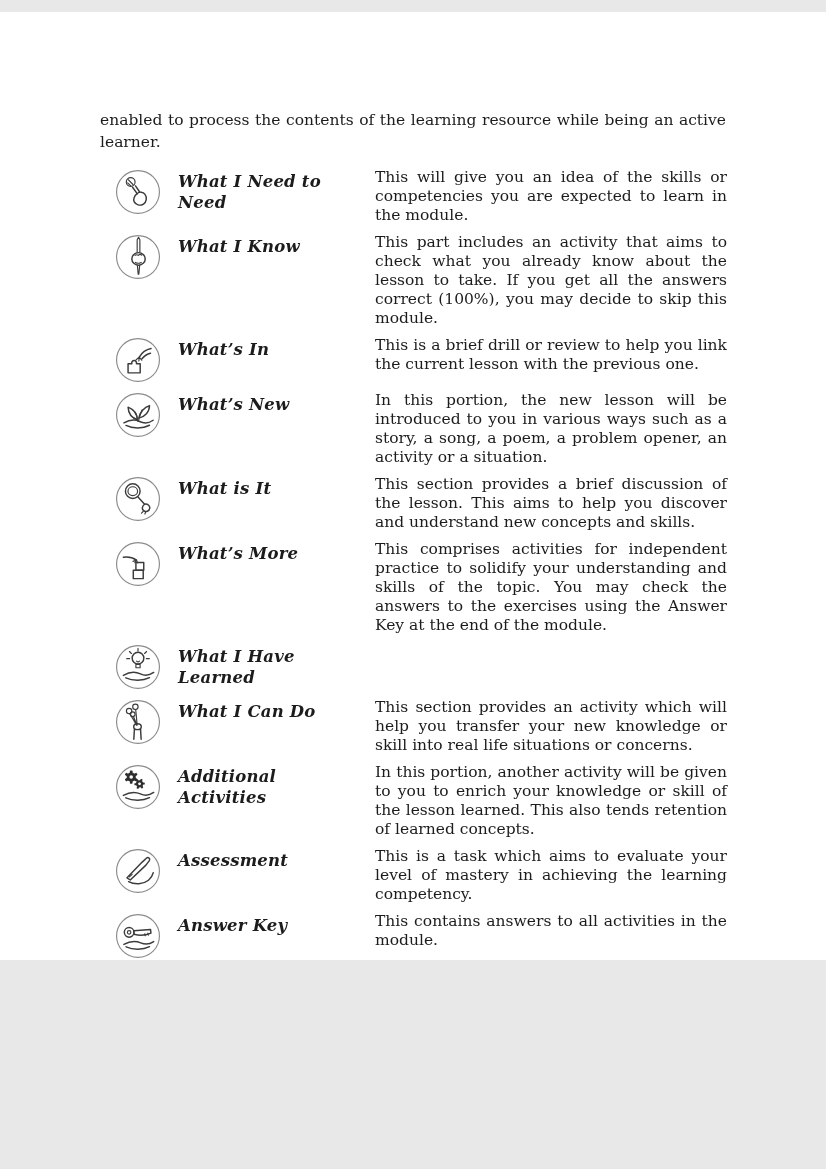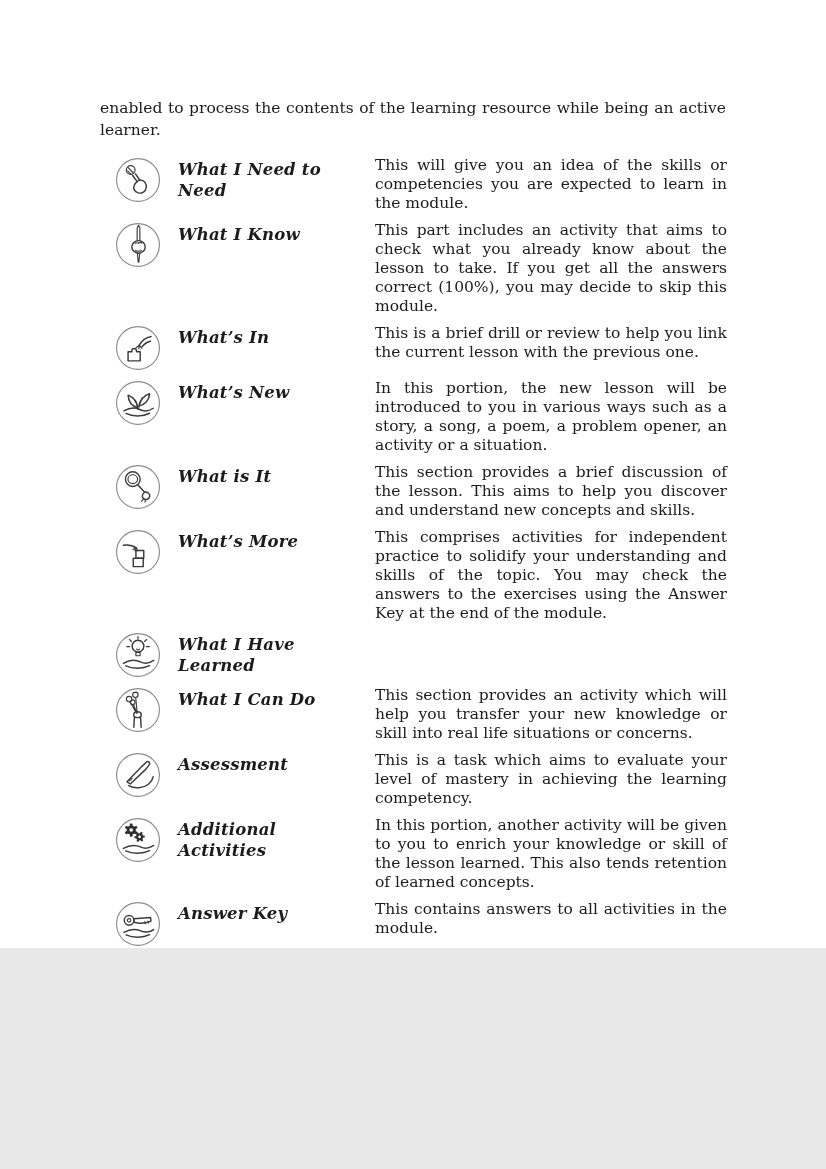--- a/index.html
+++ b/index.html
@@ -1,19 +1,19 @@
 <!DOCTYPE html>
 <html><head>
 <meta charset="utf-8">
 <style>
   html,body{margin:0;padding:0;background:#e8e8e8;}
   .page{
     position:relative;
     width:826px;height:948px;
-    margin:0 auto;
+    margin:12px auto;
     background:#ffffff;
     box-sizing:border-box;
     padding:97px 100px 0 100px;
     font-family:"DejaVu Serif","Liberation Serif",serif;
     color:#1c1c1c;
     overflow:hidden;
   }
   .body-par{
     margin:0;
     font-size:15.5px;
@@ -189,33 +189,20 @@
           <circle class="art-thin" cx="13.5" cy="11.5" r="2.6"></circle>
           <circle class="art-thin" cx="19.5" cy="7.5" r="2.6"></circle>
           <circle class="art-thin" cx="17" cy="14.5" r="2.2"></circle>
           <path class="art-thin" d="M14 14 Q18 20 20.5 25 M19.8 10 Q20.6 18 21.2 25 M17.5 16.6 Q19.5 21 20.8 25"></path>
           <ellipse class="art" cx="21.5" cy="26.5" rx="3.6" ry="2.8"></ellipse>
           <path class="art" d="M18.6 28.5 L18 38.5 M24.4 28.5 L25 38.5"></path>
         </svg>
       </div>
       <div class="part-label">What I Can Do</div>
       <div class="part-desc">This section provides an activity which will help you transfer your new knowledge or skill into real life situations or concerns.</div>
-    </div>
-
-    <div class="part-row">
-      <div class="icon-cell">
-        <svg viewBox="0 0 44 44">
-          <circle class="ring" cx="22" cy="22" r="20.5"></circle>
-          <path class="art" d="M11.5 28.5 L26 13.5 L30 9.8 C31.6 8.4 33.7 9.8 33 11.8 L29.6 16.4 L14.6 30.6 Z"></path>
-          <path class="art-thin" d="M13.8 27.6 L16.4 25.2"></path>
-          <path class="art" d="M13 32.2 C19 35.4 27 34.8 32 30.8 C34.5 28.8 36 26.2 36.6 23.6"></path>
-        </svg>
-      </div>
-      <div class="part-label">Assessment</div>
-      <div class="part-desc">This is a task which aims to evaluate your level of mastery in achieving the learning competency.</div>
     </div>
 
     <div class="part-row">
       <div class="icon-cell">
         <svg viewBox="0 0 44 44">
           <circle class="ring" cx="22" cy="22" r="20.5"></circle>
           <g transform="translate(15.5,12.5)">
             <rect class="art-fill" x="-1.3" y="-6.4" width="2.6" height="12.8" rx="0.7"></rect>
             <rect class="art-fill" x="-1.3" y="-6.4" width="2.6" height="12.8" rx="0.7" transform="rotate(60)"></rect>
             <rect class="art-fill" x="-1.3" y="-6.4" width="2.6" height="12.8" rx="0.7" transform="rotate(120)"></rect>
@@ -234,20 +221,33 @@
         </svg>
       </div>
       <div class="part-label">Additional Activities</div>
       <div class="part-desc">In this portion, another activity will be given to you to enrich your knowledge or skill of the lesson learned. This also tends retention of learned concepts.</div>
     </div>
 
     <div class="part-row">
       <div class="icon-cell">
         <svg viewBox="0 0 44 44">
           <circle class="ring" cx="22" cy="22" r="20.5"></circle>
+          <path class="art" d="M11.5 28.5 L26 13.5 L30 9.8 C31.6 8.4 33.7 9.8 33 11.8 L29.6 16.4 L14.6 30.6 Z"></path>
+          <path class="art-thin" d="M13.8 27.6 L16.4 25.2"></path>
+          <path class="art" d="M13 32.2 C19 35.4 27 34.8 32 30.8 C34.5 28.8 36 26.2 36.6 23.6"></path>
+        </svg>
+      </div>
+      <div class="part-label">Assessment</div>
+      <div class="part-desc">This is a task which aims to evaluate your level of mastery in achieving the learning competency.</div>
+    </div>
+
+    <div class="part-row">
+      <div class="icon-cell">
+        <svg viewBox="0 0 44 44">
+          <circle class="ring" cx="22" cy="22" r="20.5"></circle>
           <circle class="art" cx="13.5" cy="18.5" r="4.6"></circle>
           <circle class="art-thin" cx="13.5" cy="18.5" r="1.7"></circle>
           <path class="art" d="M18 17 L34 15.8 L34.4 19.2 C29.5 21.4 23.5 21.8 18.2 20.4 Z"></path>
           <path class="art-thin" d="M28.5 19.8 l0.4 2 M31.5 19.2 l0.4 2"></path>
           <path class="art" d="M8.5 30 C14 27 20 26.6 24.6 28.6 C28.6 30.3 33.2 30 37 27.4"></path>
           <path class="art" d="M10.6 32.4 C16.8 35.2 26.6 35.6 33 32.2"></path>
         </svg>
       </div>
       <div class="part-label">Answer Key</div>
       <div class="part-desc">This contains answers to all activities in the module.</div>

